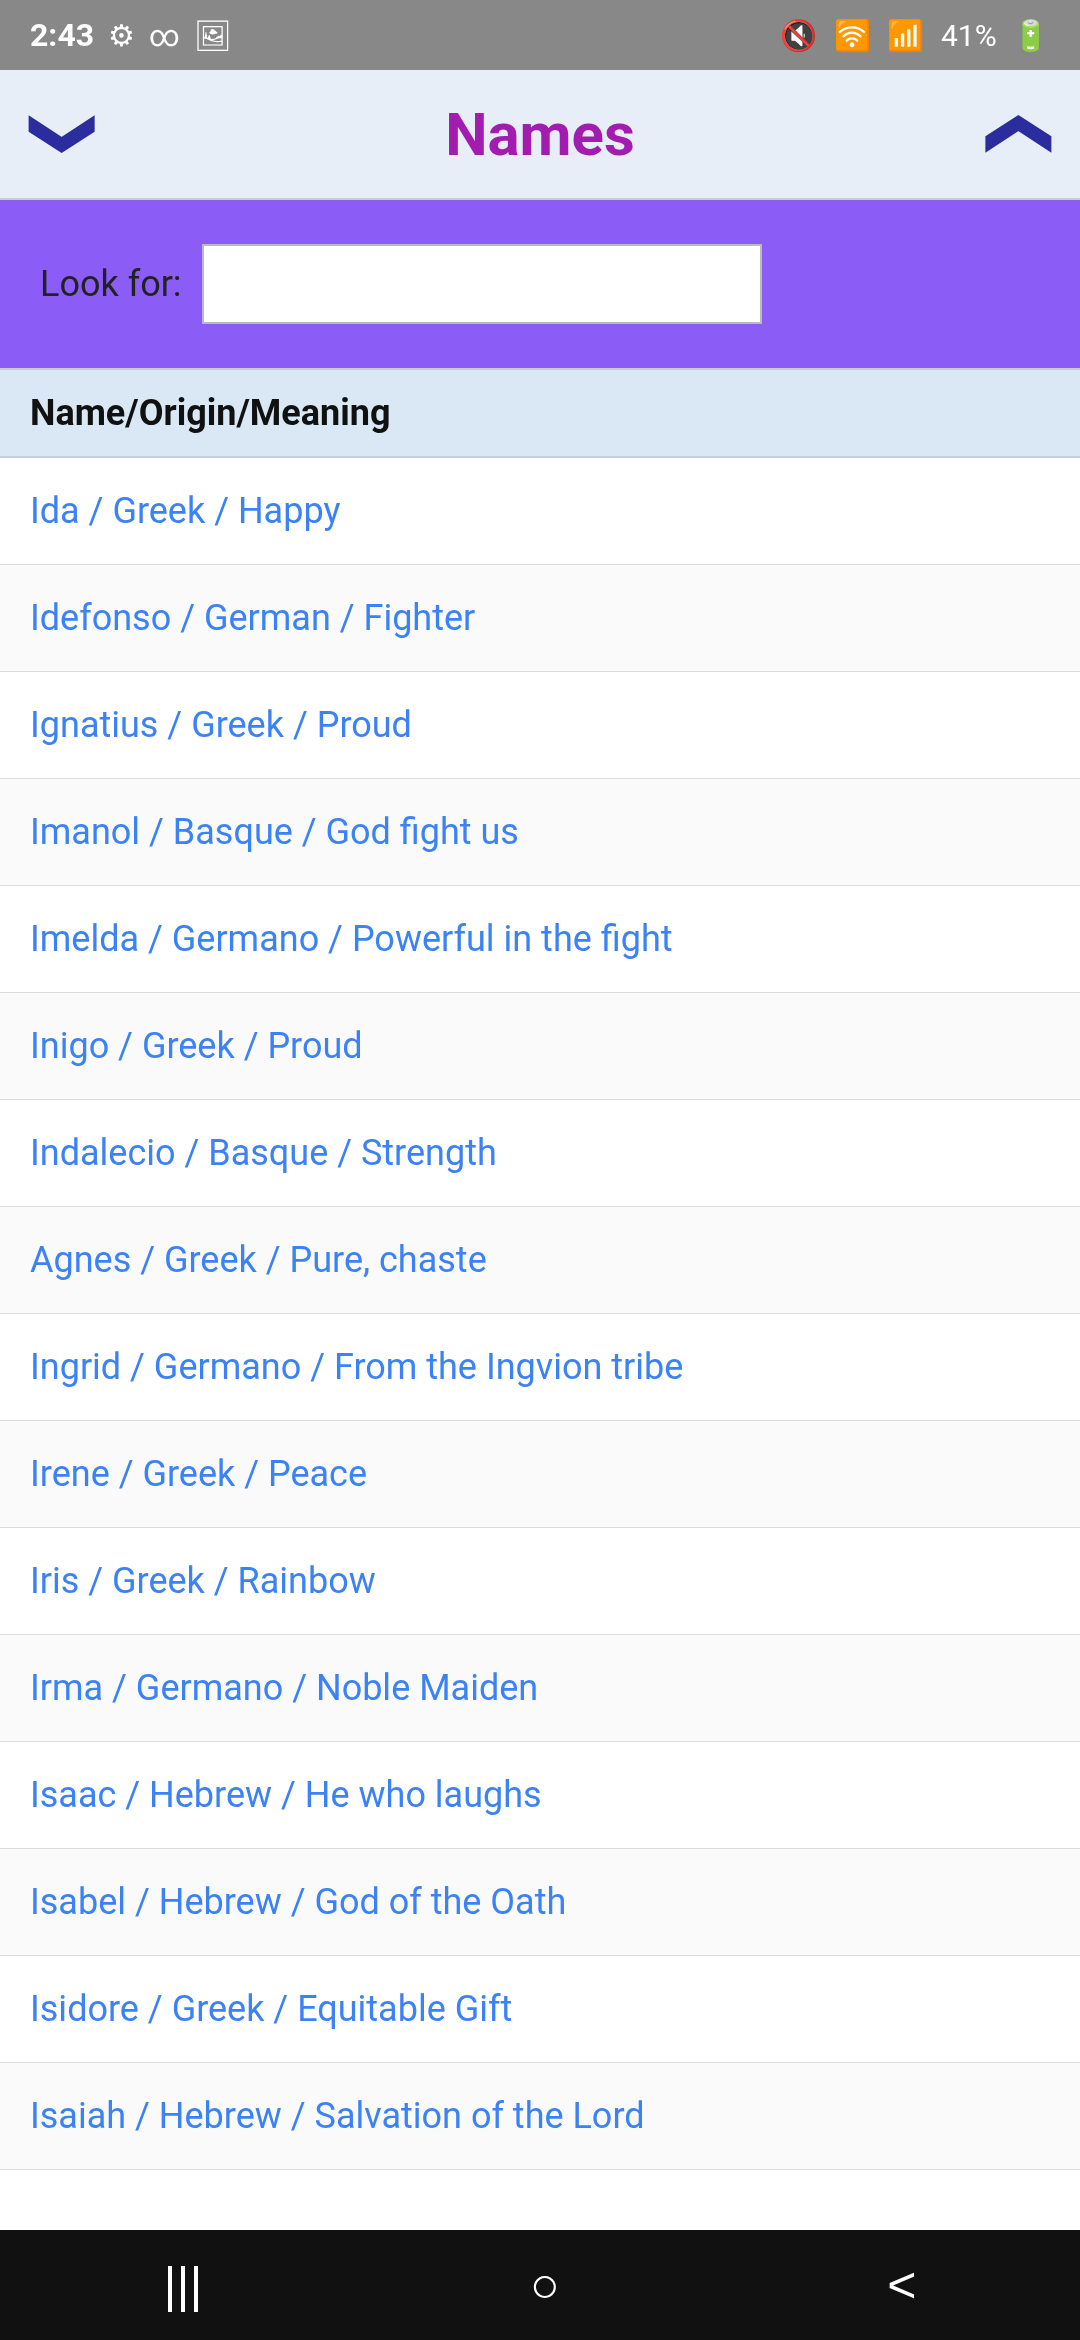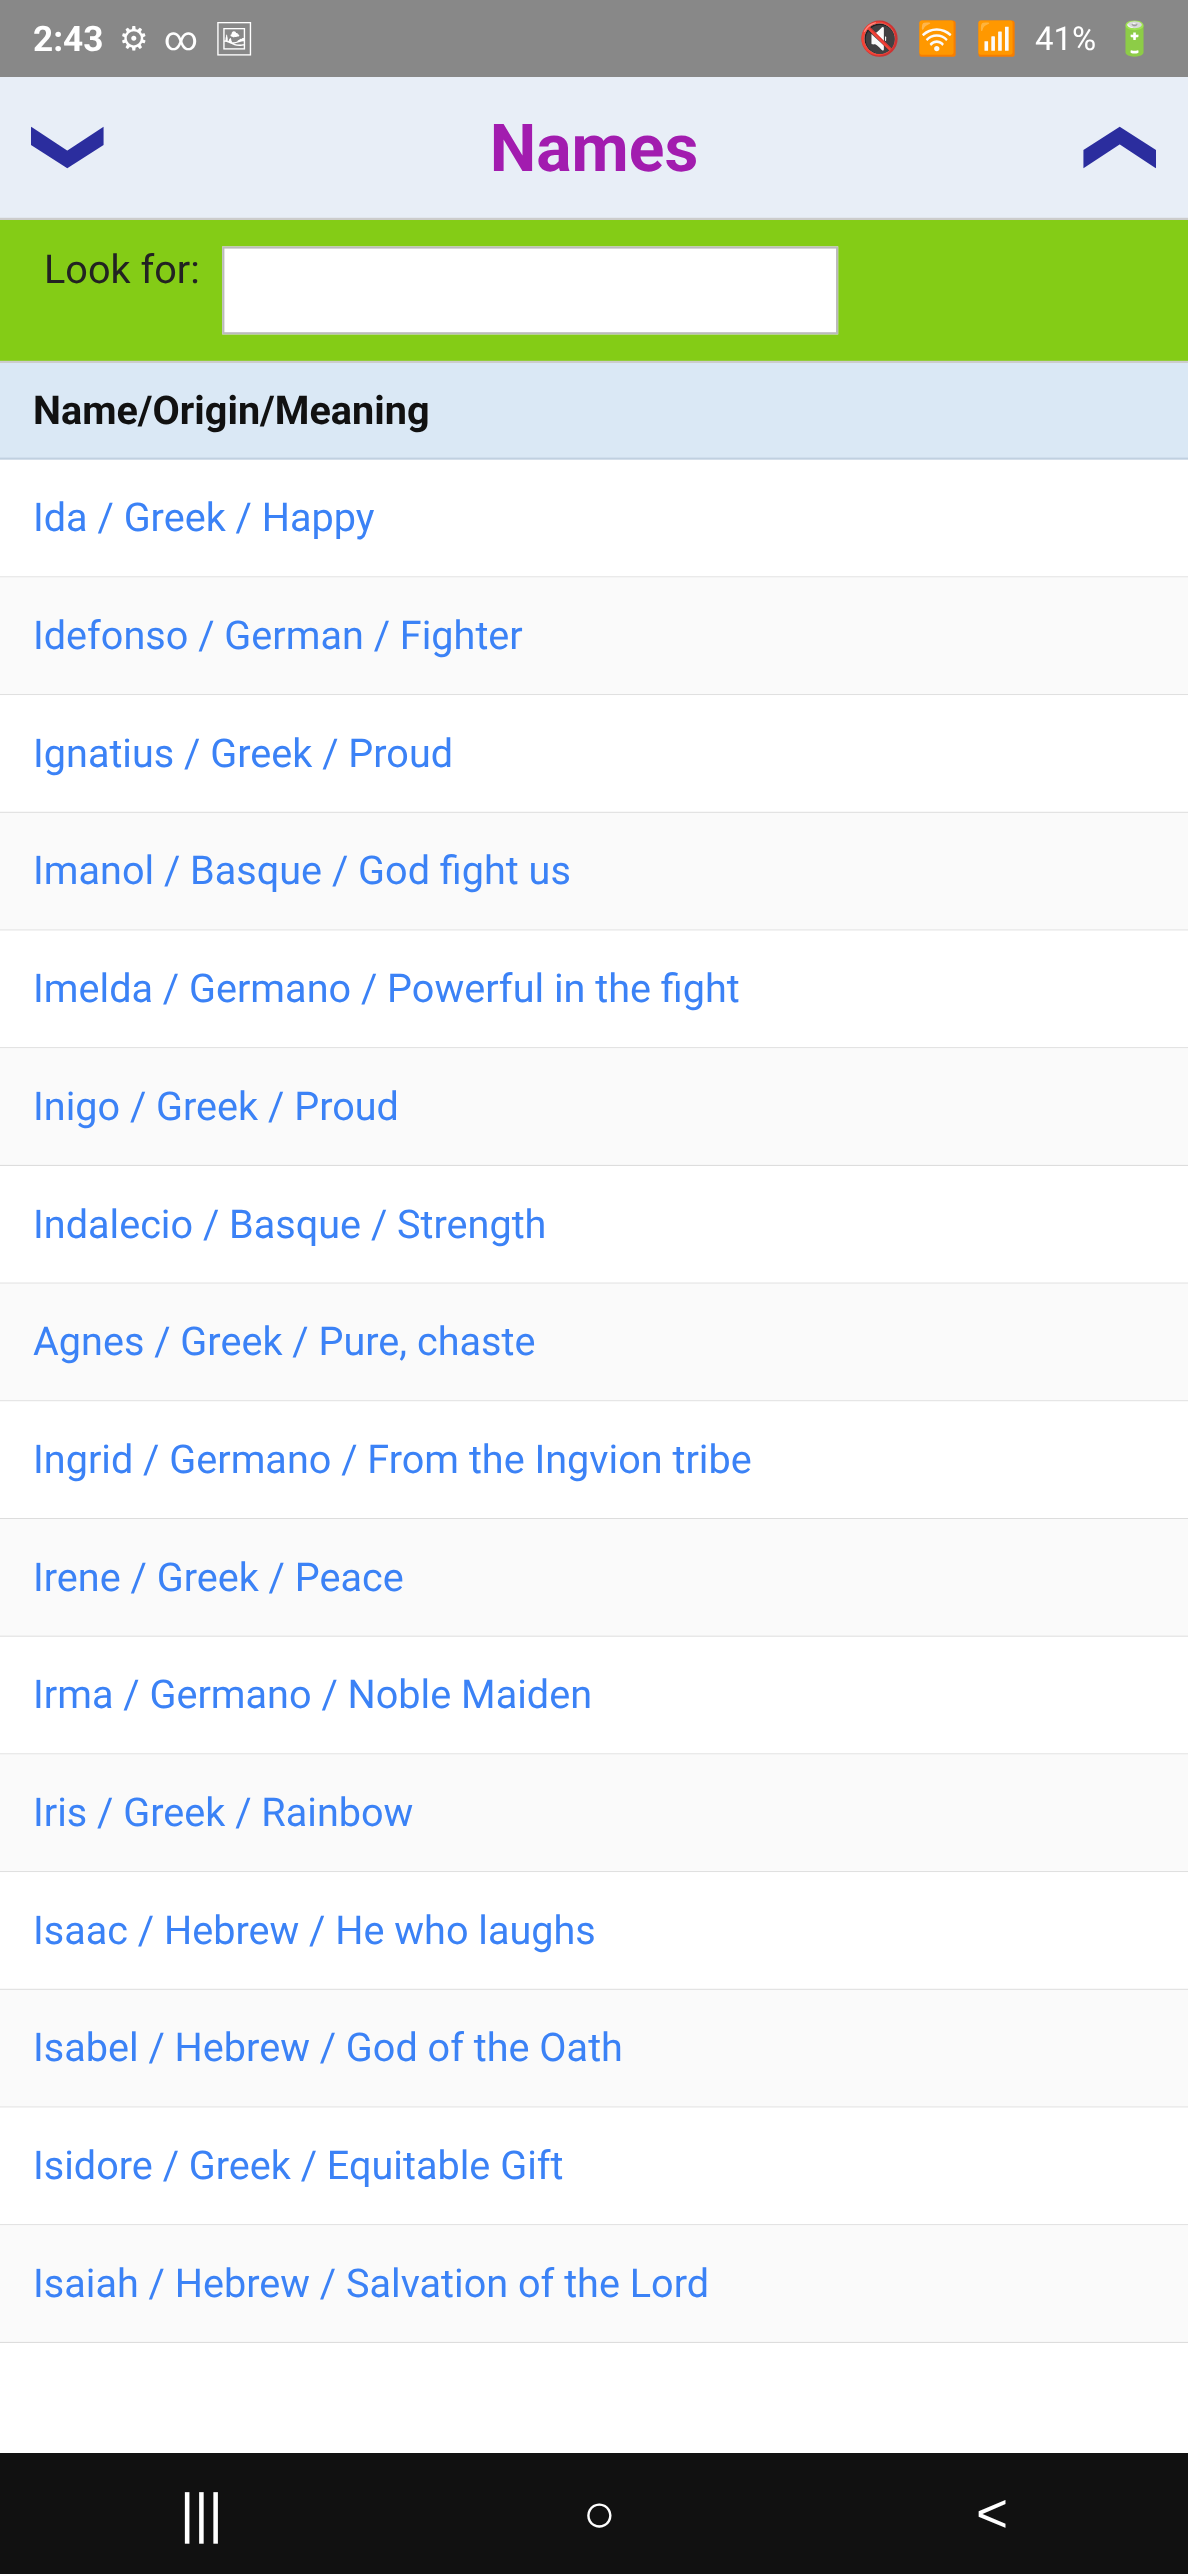--- a/index.html
+++ b/index.html
@@ -52,23 +52,24 @@
       color: #2b2d9e;
       background: none;
       border: none;
       cursor: pointer;
       font-weight: bold;
       line-height: 1;
     }
 
     
     .search-bar {
-      background: #84cc16;
-      padding: 24px 40px;
+      background: #8b5cf6;
+      padding: 44px 40px;
       display: flex;
+      align-items: center;
       gap: 20px;
       border-bottom: 2px solid #ccc;
       flex-shrink: 0;
     }
     .search-label {
       font-size: 36px;
       color: #222;
     }
     .search-input {
       flex: 1;
@@ -166,22 +167,22 @@
 <div class="list-item">Ida / Greek / Happy</div>
     <div class="list-item">Idefonso / German / Fighter</div>
     <div class="list-item">Ignatius / Greek / Proud</div>
     <div class="list-item">Imanol / Basque / God fight us</div>
     <div class="list-item">Imelda / Germano / Powerful in the fight</div>
     <div class="list-item">Inigo / Greek / Proud</div>
     <div class="list-item">Indalecio / Basque / Strength</div>
     <div class="list-item">Agnes / Greek / Pure, chaste</div>
     <div class="list-item">Ingrid / Germano / From the Ingvion tribe</div>
     <div class="list-item">Irene / Greek / Peace</div>
+    <div class="list-item">Iris / Greek / Rainbow</div>
     <div class="list-item">Irma / Germano / Noble Maiden</div>
-    <div class="list-item">Iris / Greek / Rainbow</div>
     <div class="list-item">Isaac / Hebrew / He who laughs</div>
     <div class="list-item">Isabel / Hebrew / God of the Oath</div>
     <div class="list-item">Isidore / Greek / Equitable Gift</div>
     <div class="list-item">Isaiah / Hebrew / Salvation of the Lord</div>
   </div>
 
 <div class="nav-bar">
   <button class="nav-btn">|||</button>
   <button class="nav-btn">○</button>
   <button class="nav-btn">&lt;</button>

